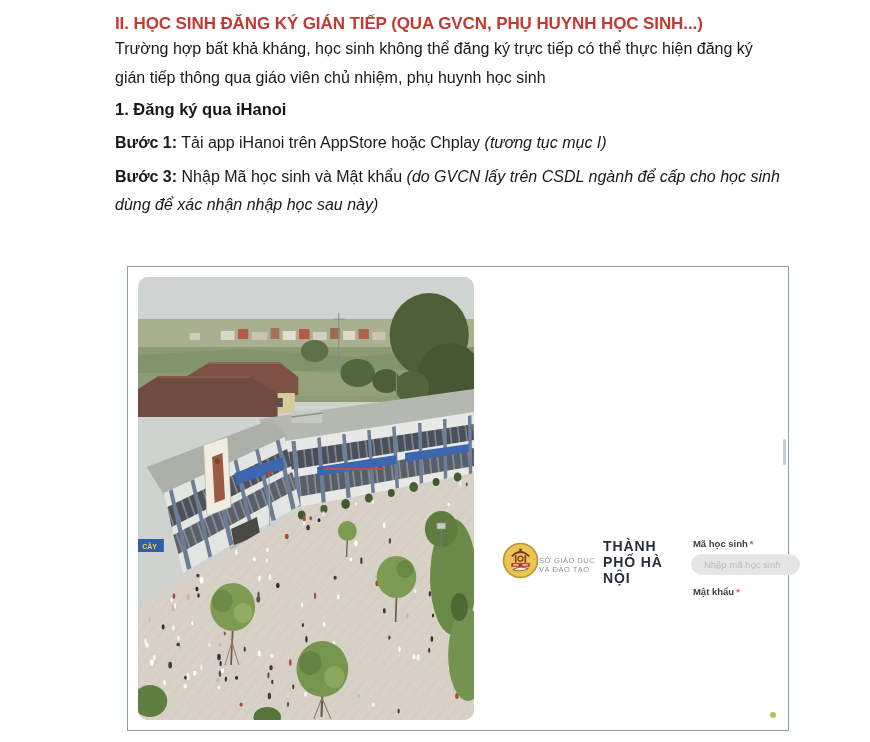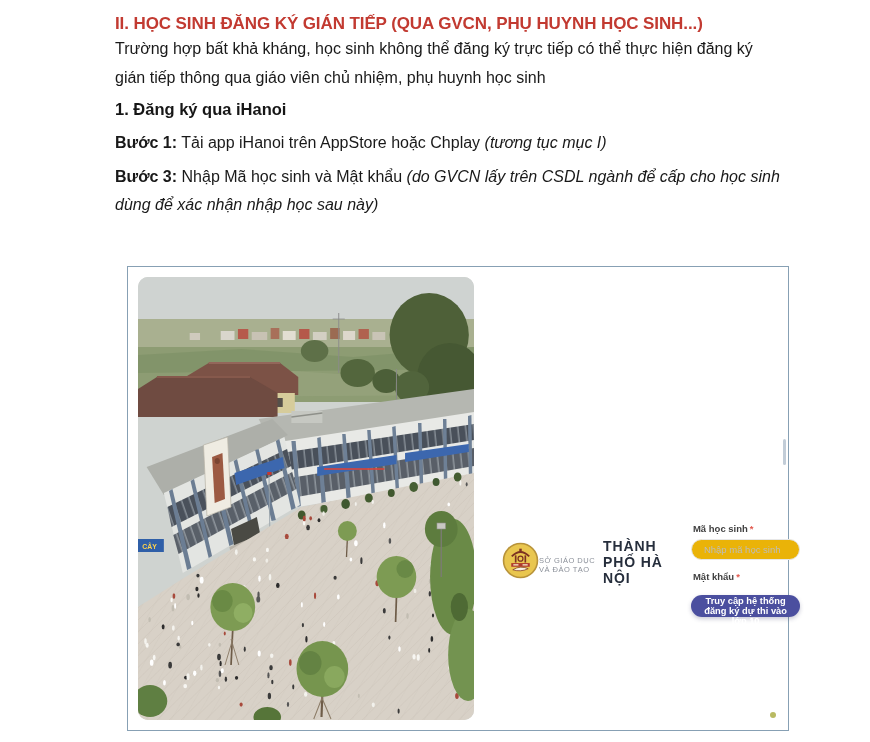--- a/index.html
+++ b/index.html
@@ -19,21 +19,21 @@
   .photo svg{display:block;width:100%;height:100%;}
 
   .panel{flex:1;display:flex;flex-direction:row;align-items:center;padding-top:124px;margin-left:28px;}
   .logo{width:37px;height:37px;flex:none;}
   .org{margin-top:9px;font-size:7.5px;letter-spacing:0.5px;color:#8b9099;font-weight:400;}
   .city{margin-top:3px;font-size:14px;font-weight:700;letter-spacing:0.9px;color:#262e3c;}
   .form{width:187px;margin-top:18px;}
   .flabel{font-size:9.5px;font-weight:700;color:#3f3f3f;margin:0 0 5px 2px;}
   .flabel .req{color:#e2584d;margin-left:2px;}
   .pill{display:block;width:100%;height:21px;box-sizing:border-box;border:1px solid #e7e7e7;border-radius:11px;
-        background:#eab308;padding:0 12px;font-size:9.5px;color:#333;outline:none;font-family:inherit;}
+        background:#e5e5e5;padding:0 12px;font-size:9.5px;color:#333;outline:none;font-family:inherit;}
   .pill::placeholder{color:#bcbcbc;}
   .gap{height:11px;}
   .btn{display:block;width:100%;height:22px;margin-top:13px;border:none;border-radius:12px;background:#4b4f9f;
        color:#ffffff;font-size:9.3px;font-weight:700;font-family:inherit;cursor:pointer;
        box-shadow:0 2px 4px rgba(40,40,90,.25);}
   .scroll-thumb{position:absolute;right:2px;top:172px;width:3px;height:26px;border-radius:2px;background:#c2cdd8;}
   .rec-dot{position:absolute;right:12px;bottom:12px;width:6px;height:6px;border-radius:50%;background:#b9ba62;}
 </style>
 </head>
 <body>
@@ -446,19 +446,18 @@
         <path d="M10.5 27 Q18 22.5 25.5 26 Q18 29.5 10.5 27 Z" fill="#f7f2e2" stroke="#7c3222" stroke-width="0.7"></path>
       </svg>
     </div>
     <div class="org">SỞ GIÁO DỤC VÀ ĐÀO TẠO</div>
     <div class="city">THÀNH PHỐ HÀ NỘI</div>
     <div class="form">
       <div class="flabel"><span>Mã học sinh</span><span class="req">*</span></div>
       <input class="pill" type="text" placeholder="Nhập mã học sinh" style="">
       <div class="gap"></div>
       <div class="flabel"><span>Mật khẩu</span><span class="req">*</span></div>
-      <button class="btn">Truy cập hệ thống đăng ký dự thi vào lớp 10</button>
     </div>
   </div>
 
   <div class="scroll-thumb"></div>
   <div class="rec-dot"></div>
 </div>
 
 </body></html>

